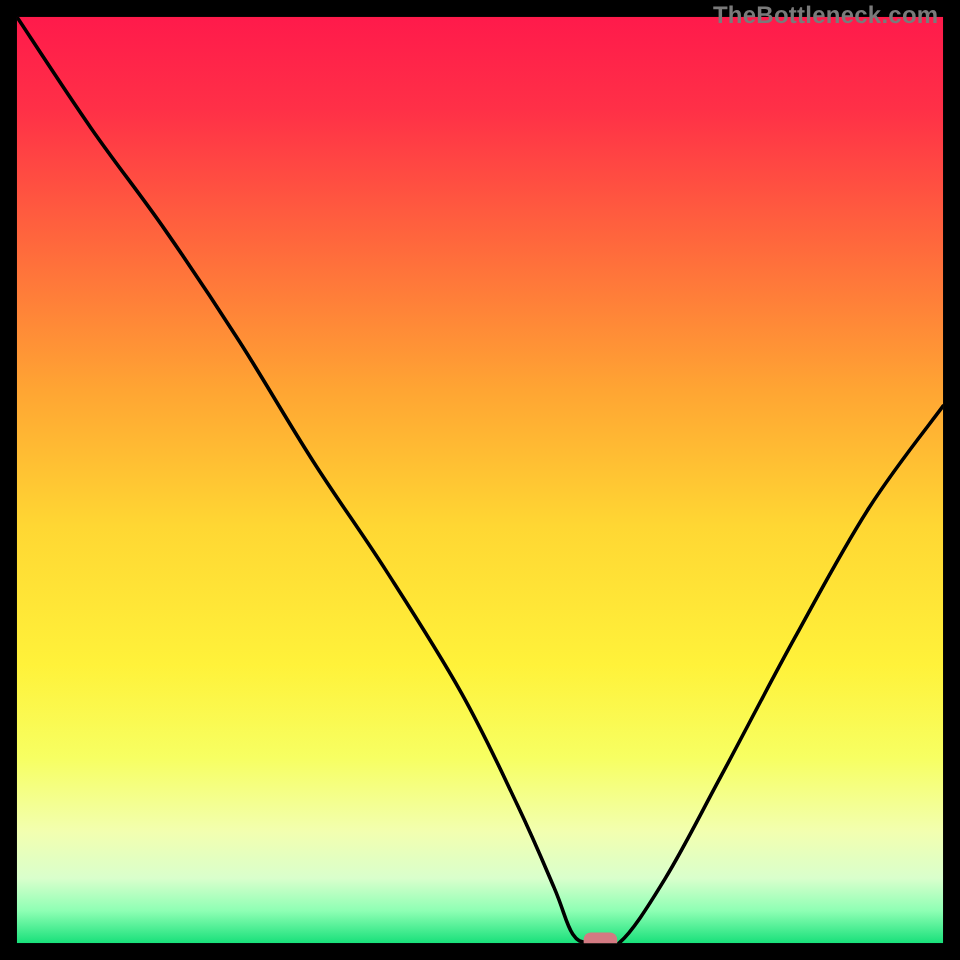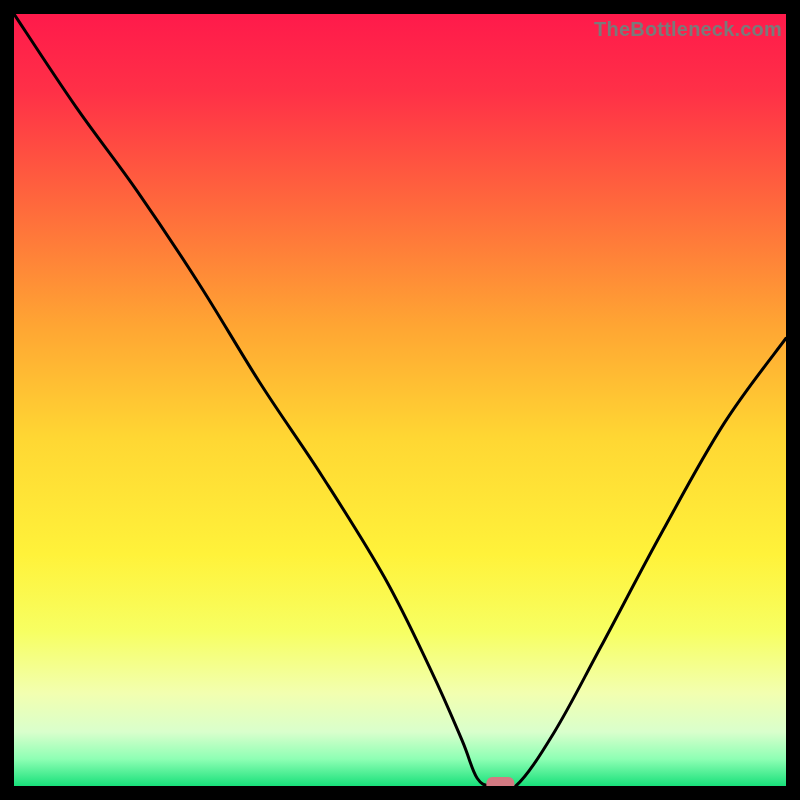--- a/index.html
+++ b/index.html
@@ -20,21 +20,21 @@
   }
   .plot-area {
     position: absolute;
     left: 0;
     top: 0;
     width: 772px;
     height: 772px;
   }
   .watermark {
     position: absolute;
-    top: 18px;
+    top: 2px;
     right: 18px;
     font-family: Arial, Helvetica, sans-serif;
     font-size: 20px;
     font-weight: bold;
     color: #7a7a7a;
     letter-spacing: 0.2px;
     user-select: none;
   }
   svg { display: block; }
 </style>

